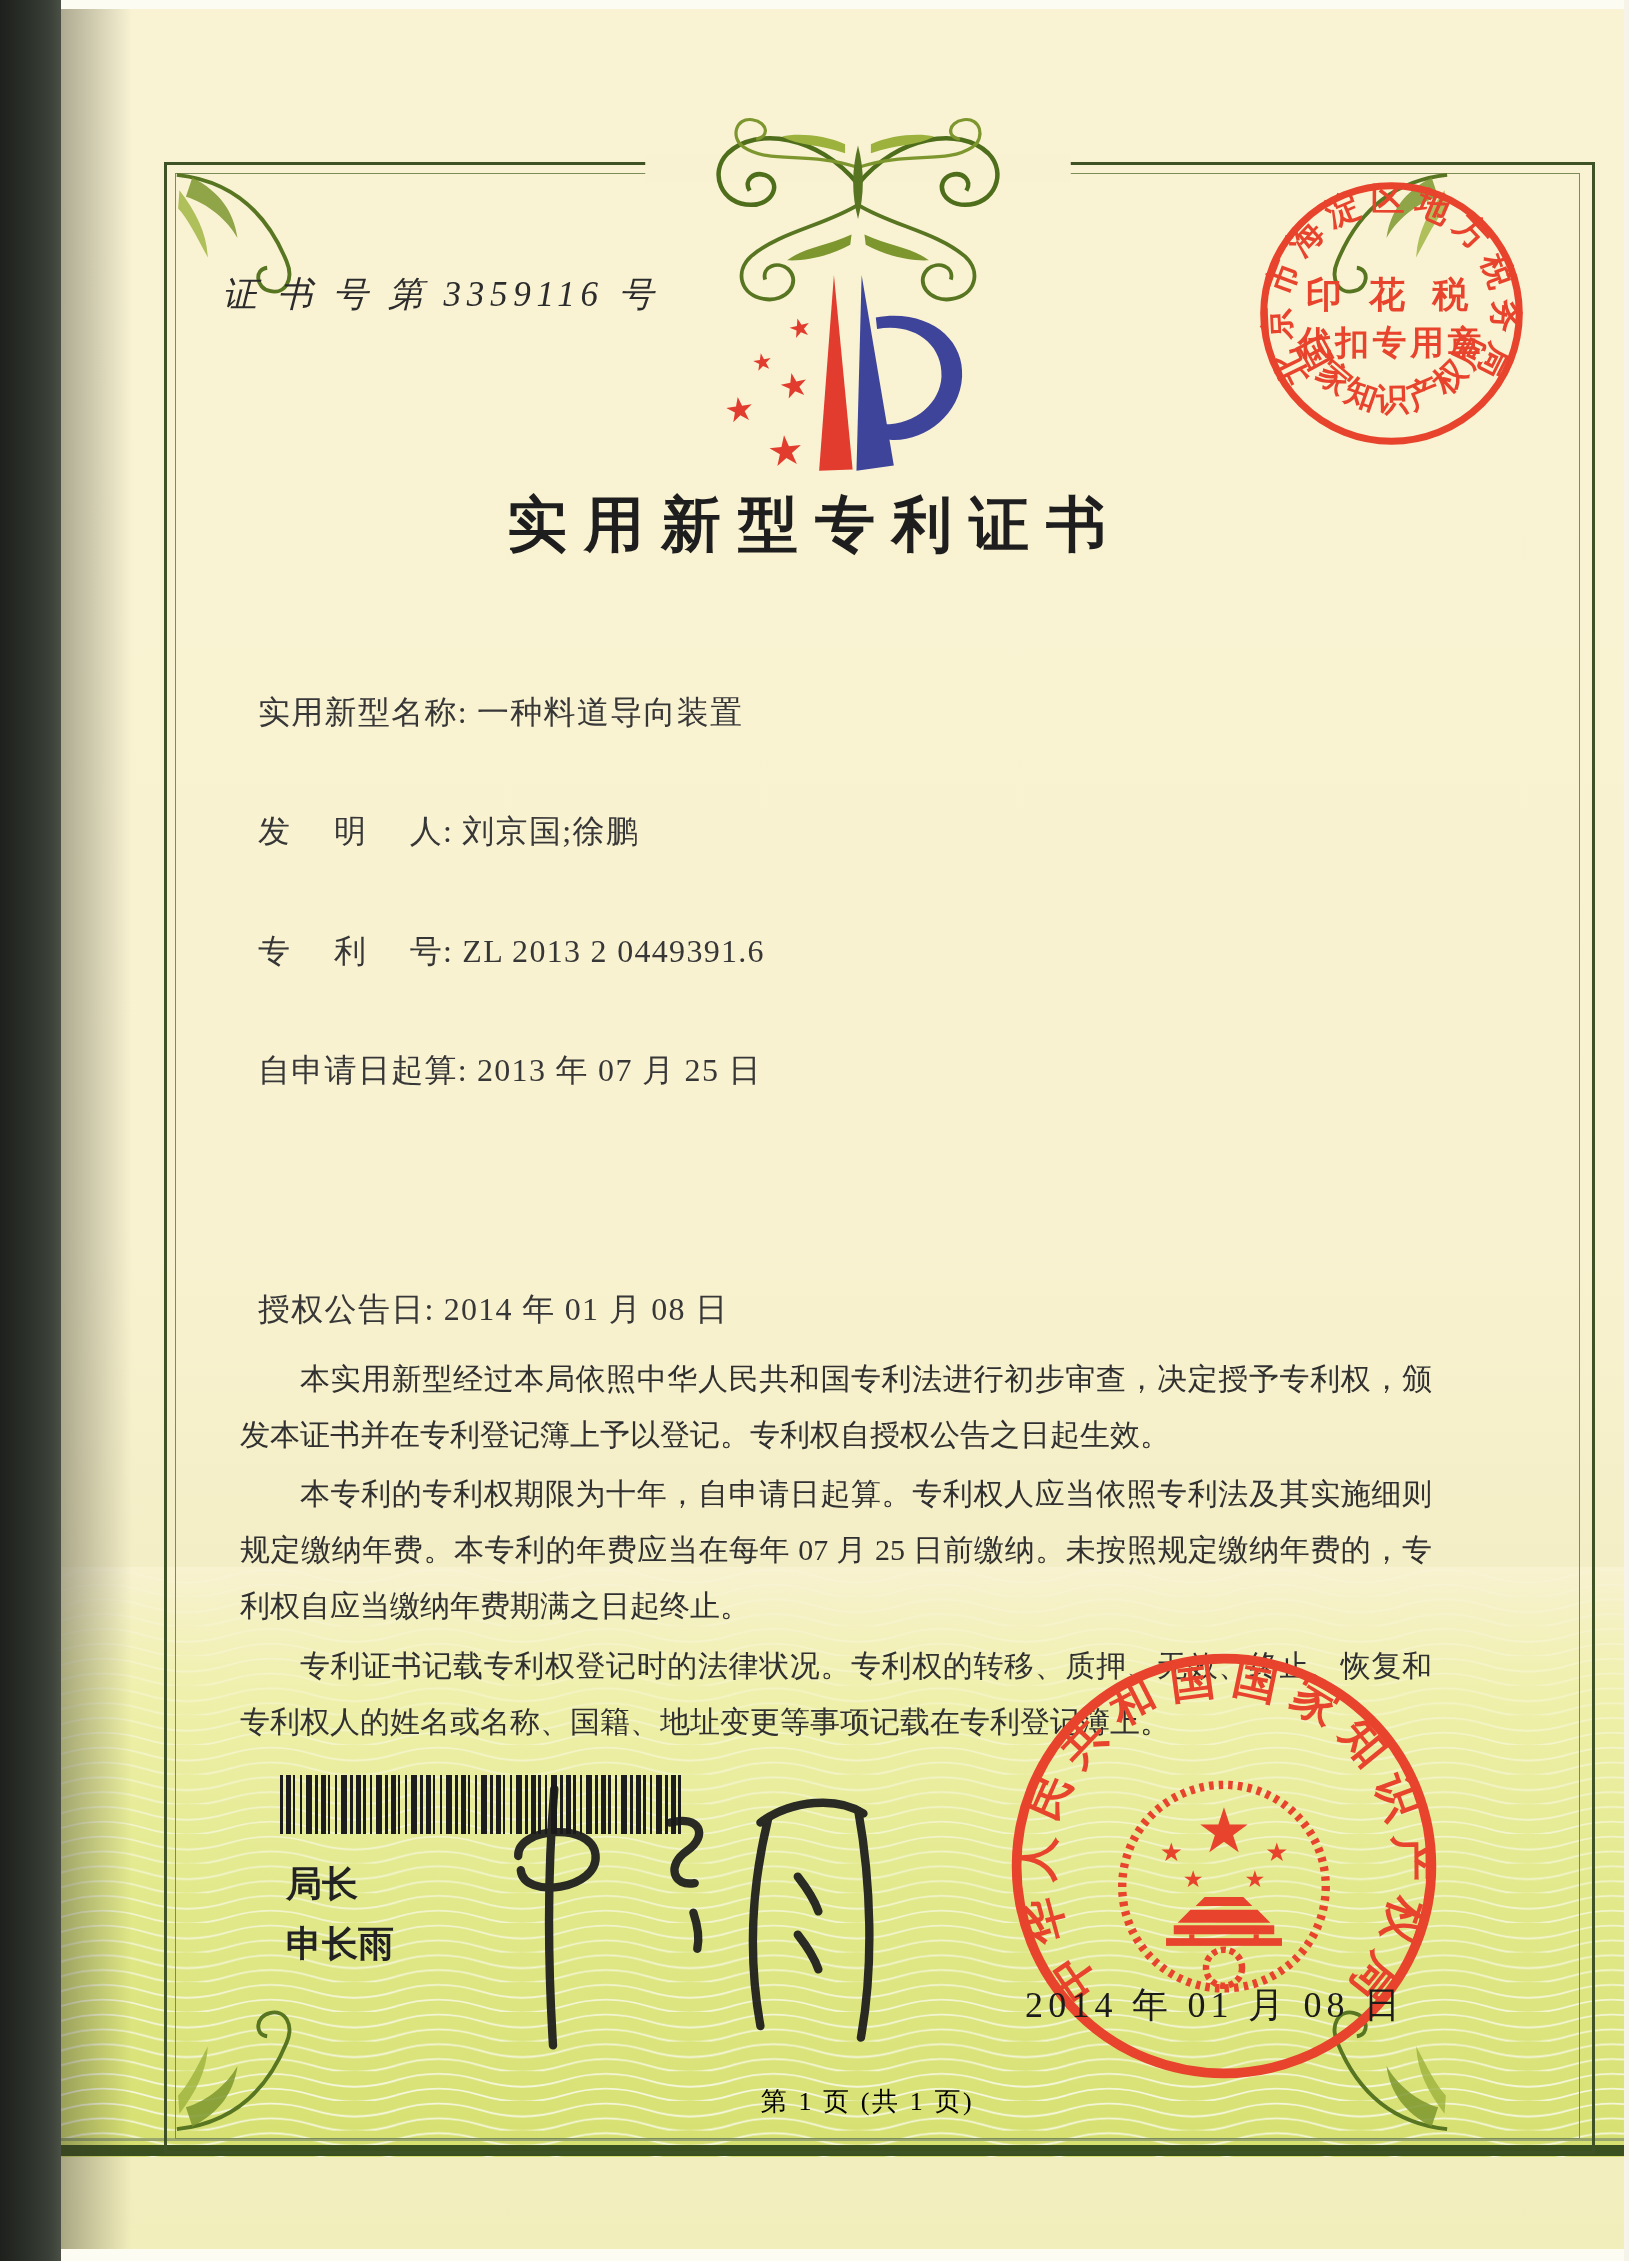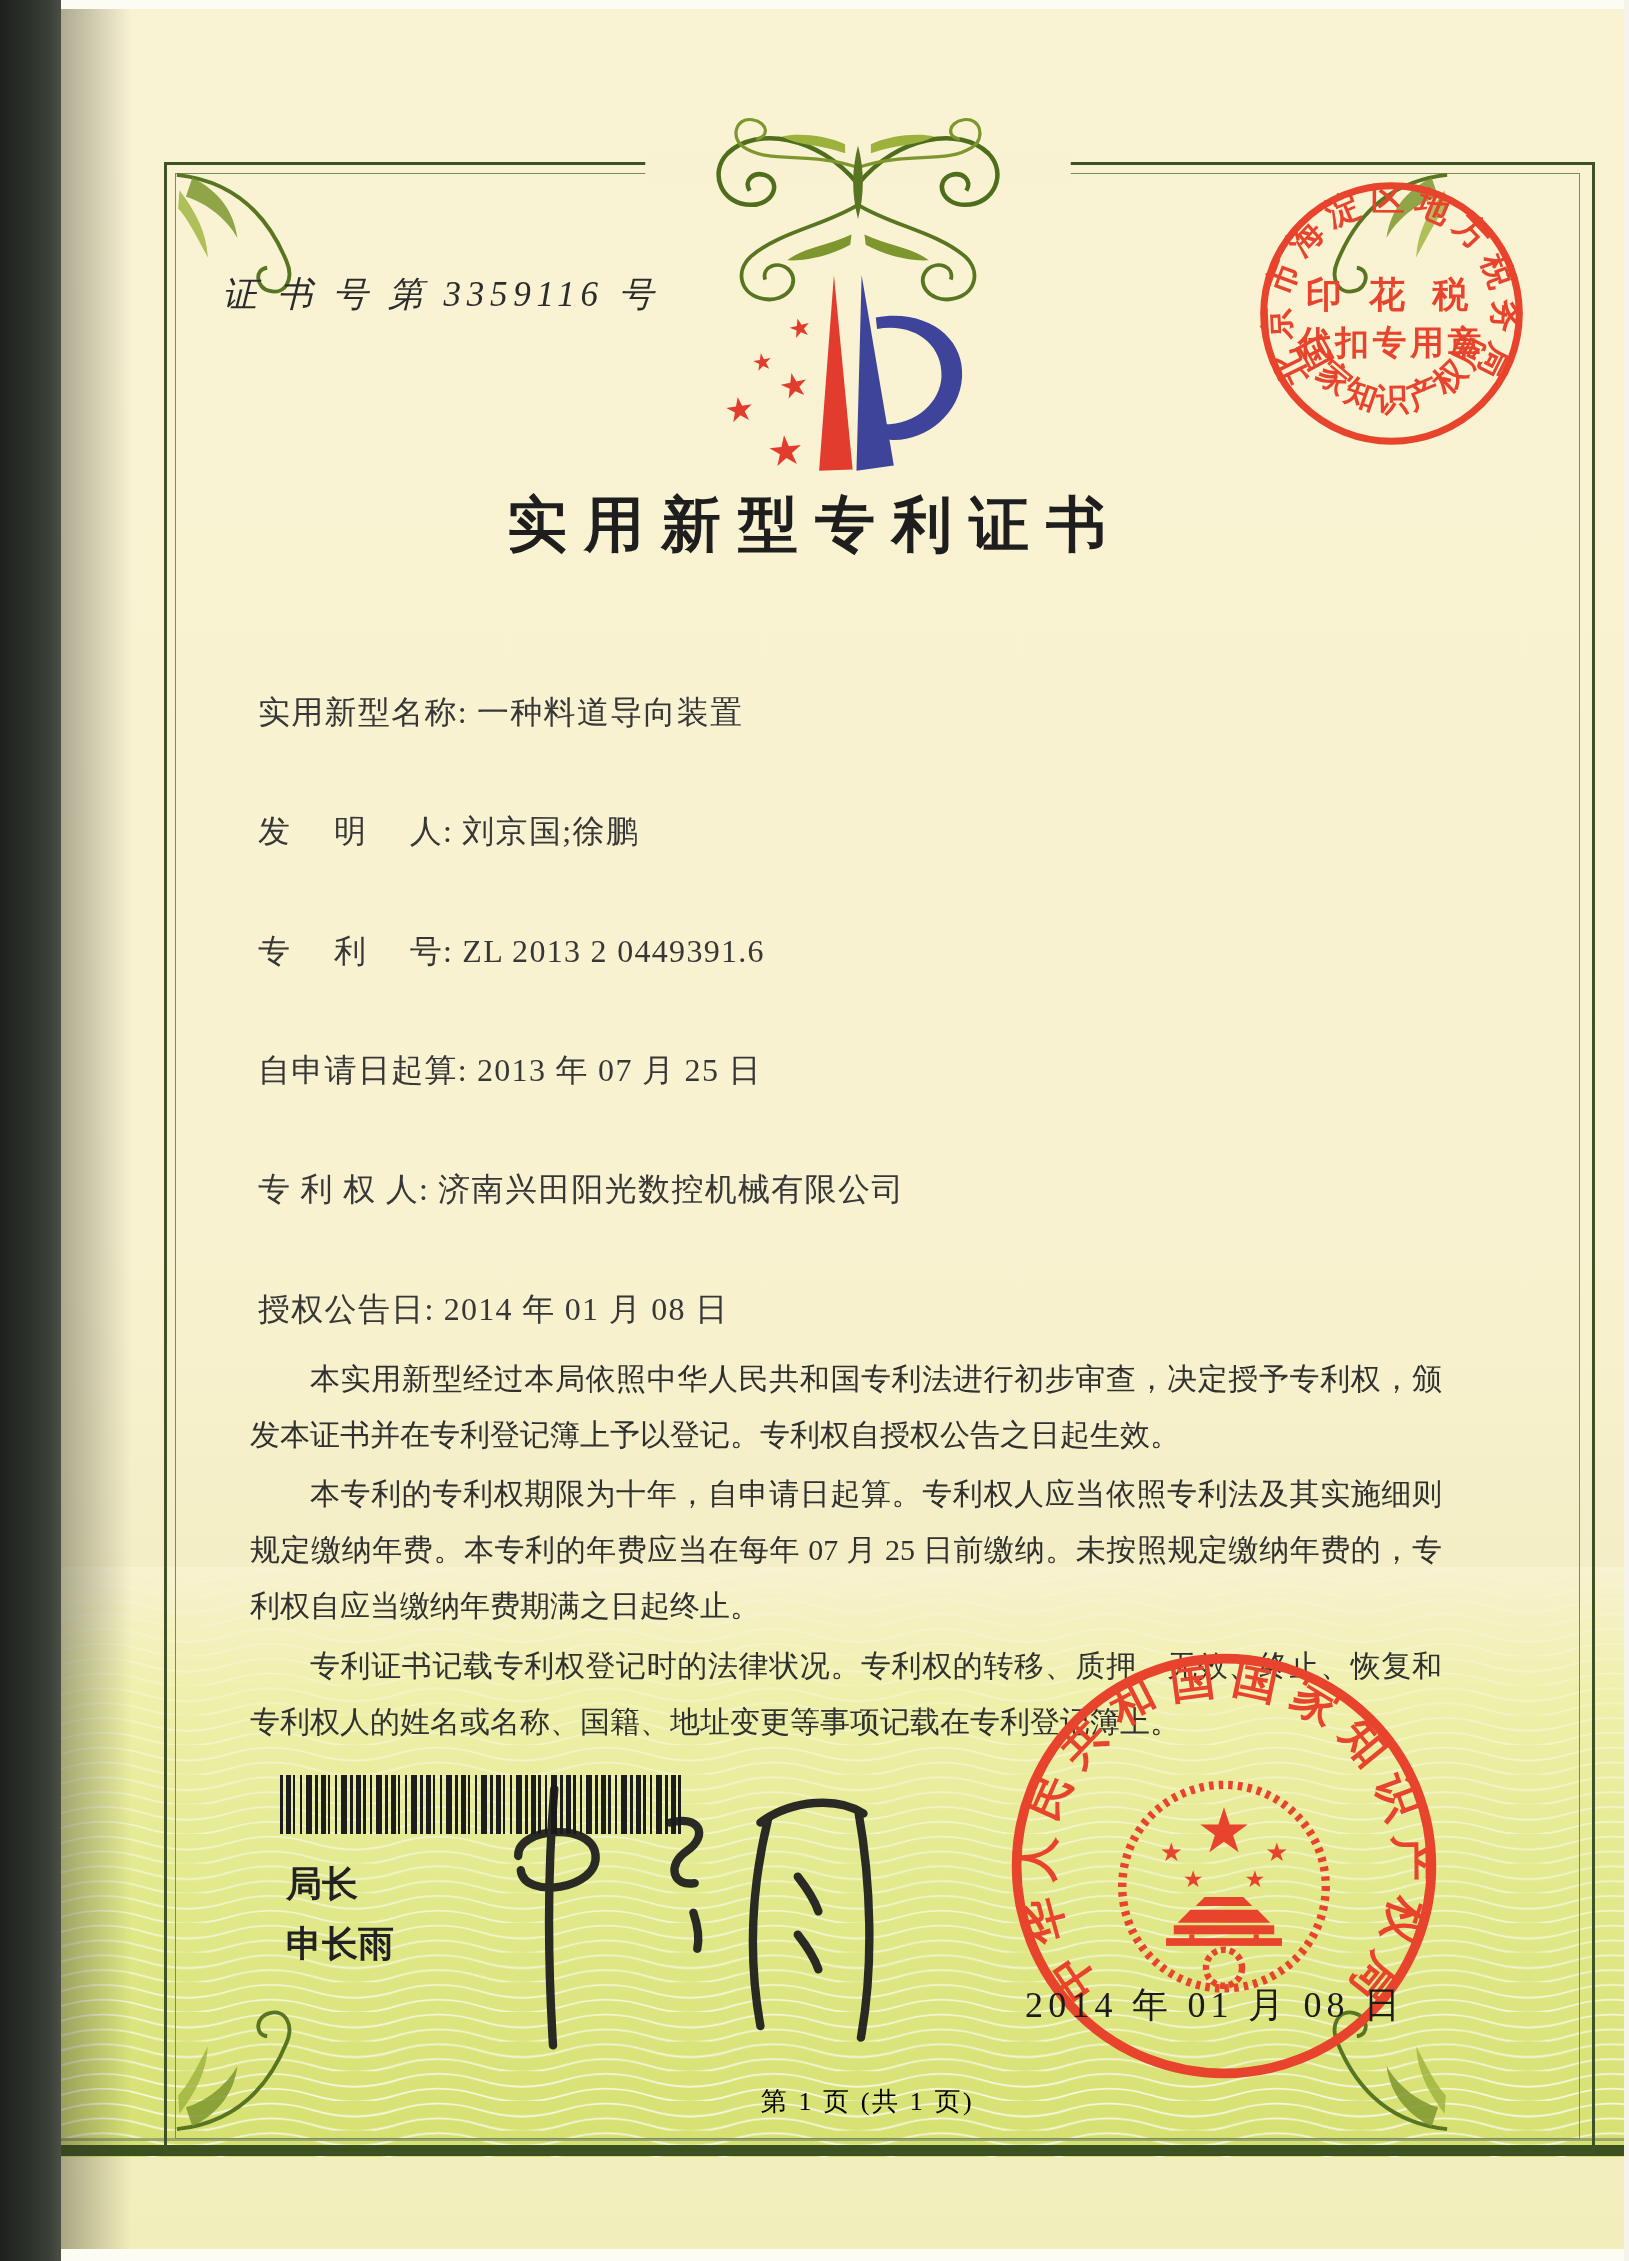--- a/index.html
+++ b/index.html
@@ -26,21 +26,21 @@
   .frame-inner{position:absolute;left:175px;top:173px;width:1403px;height:1964px;
          border:1.3px solid #7c8c58;}
 
   .cert-no{position:absolute;left:222px;top:271px;font-size:35px;letter-spacing:5.8px;color:#2c2c2c;font-style:italic;}
   .title{position:absolute;left:193px;top:485px;width:1244px;text-align:center;
          font-size:60px;font-weight:bold;letter-spacing:17px;color:#1e1e1e;}
 
   .field{position:absolute;left:258px;font-size:32px;color:#373737;letter-spacing:1.3px;white-space:nowrap;}
   .field .val{margin-left:9px;}
 
-  .body-text{position:absolute;left:250px;top:1351px;width:1192px;font-size:30px;color:#303030;
+  .body-text{position:absolute;left:240px;top:1351px;width:1192px;font-size:30px;color:#303030;
          line-height:1.86;text-align:justify;}
   .body-text p{margin:0 0 3.9px 0;text-indent:2em;}
 
   .barcode{position:absolute;left:280px;top:1775px;width:405px;height:59px;
      background:repeating-linear-gradient(90deg,
        #1d1d1d 0 3.2px,rgba(0,0,0,0) 3.2px 5.8px,
        #1d1d1d 5.8px 11px,rgba(0,0,0,0) 11px 13px,
        #1d1d1d 13px 15.5px,rgba(0,0,0,0) 15.5px 20px,
        #1d1d1d 20px 22px,rgba(0,0,0,0) 22px 26.4px,
        #1d1d1d 26.4px 32px,rgba(0,0,0,0) 32px 35px);}
@@ -167,23 +167,20 @@
     <span>发　 明　 人:</span><span class="val">刘京国;徐鹏</span>
   </div>
   <div class="field" style="top:691px">
     <span>实用新型名称:</span><span class="val">一种料道导向装置</span>
   </div>
   <div class="field" style="top:930px">
     <span>专　 利　 号:</span><span class="val">ZL 2013 2 0449391.6</span>
   </div>
   <div class="field" style="top:1049px">
     <span>自申请日起算:</span><span class="val">2013 年 07 月 25 日</span>
-  </div>
-  <div class="field" style="top:1168px">
-    <span>专 利 权 人:</span><span class="val">济南兴田阳光数控机械有限公司</span>
   </div>
   <div class="field" style="top:1288px">
     <span>授权公告日:</span><span class="val">2014 年 01 月 08 日</span>
   </div>
 
   <div class="body-text">
     <p>本实用新型经过本局依照中华人民共和国专利法进行初步审查，决定授予专利权，颁发本证书并在专利登记簿上予以登记。专利权自授权公告之日起生效。</p>
     <p>本专利的专利权期限为十年，自申请日起算。专利权人应当依照专利法及其实施细则规定缴纳年费。本专利的年费应当在每年 07 月 25 日前缴纳。未按照规定缴纳年费的，专利权自应当缴纳年费期满之日起终止。</p>
     <p>专利证书记载专利权登记时的法律状况。专利权的转移、质押、无效、终止、恢复和专利权人的姓名或名称、国籍、地址变更等事项记载在专利登记簿上。</p>
   </div>

